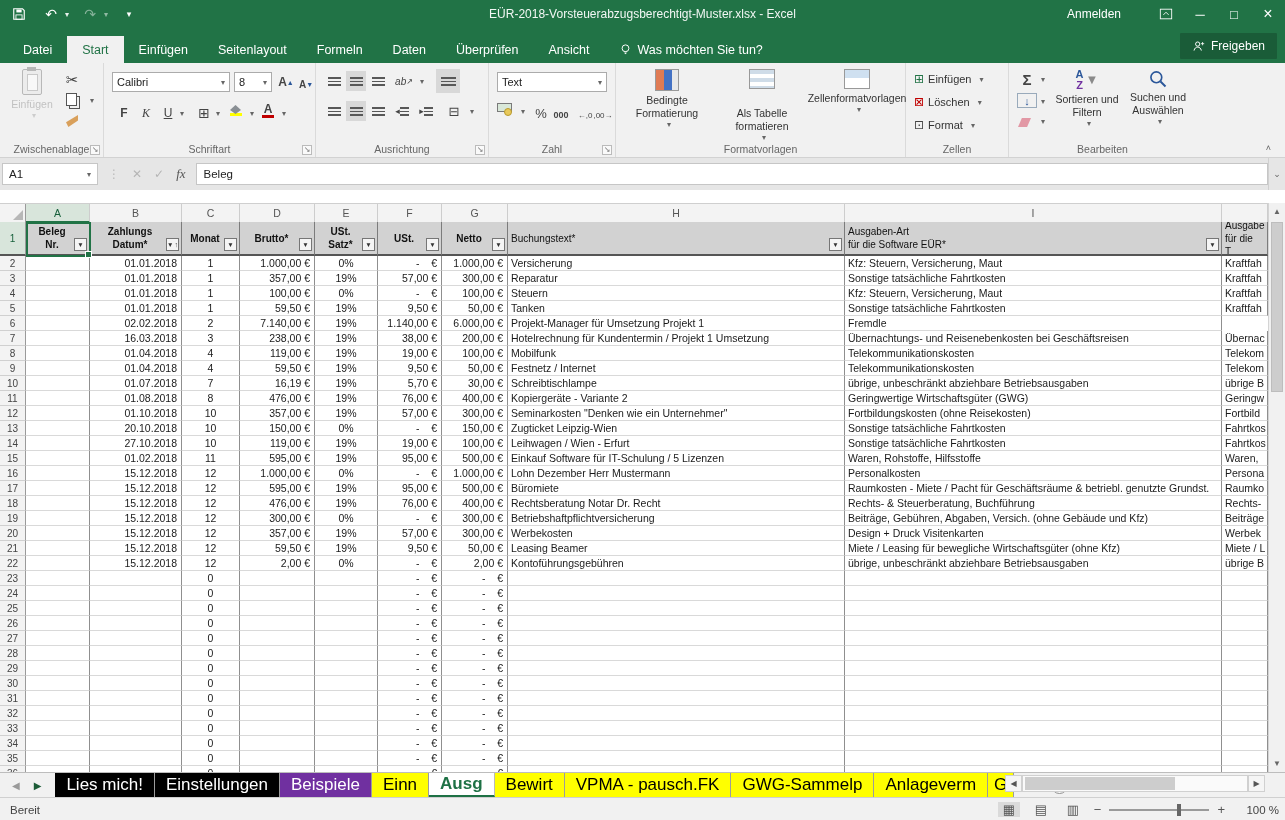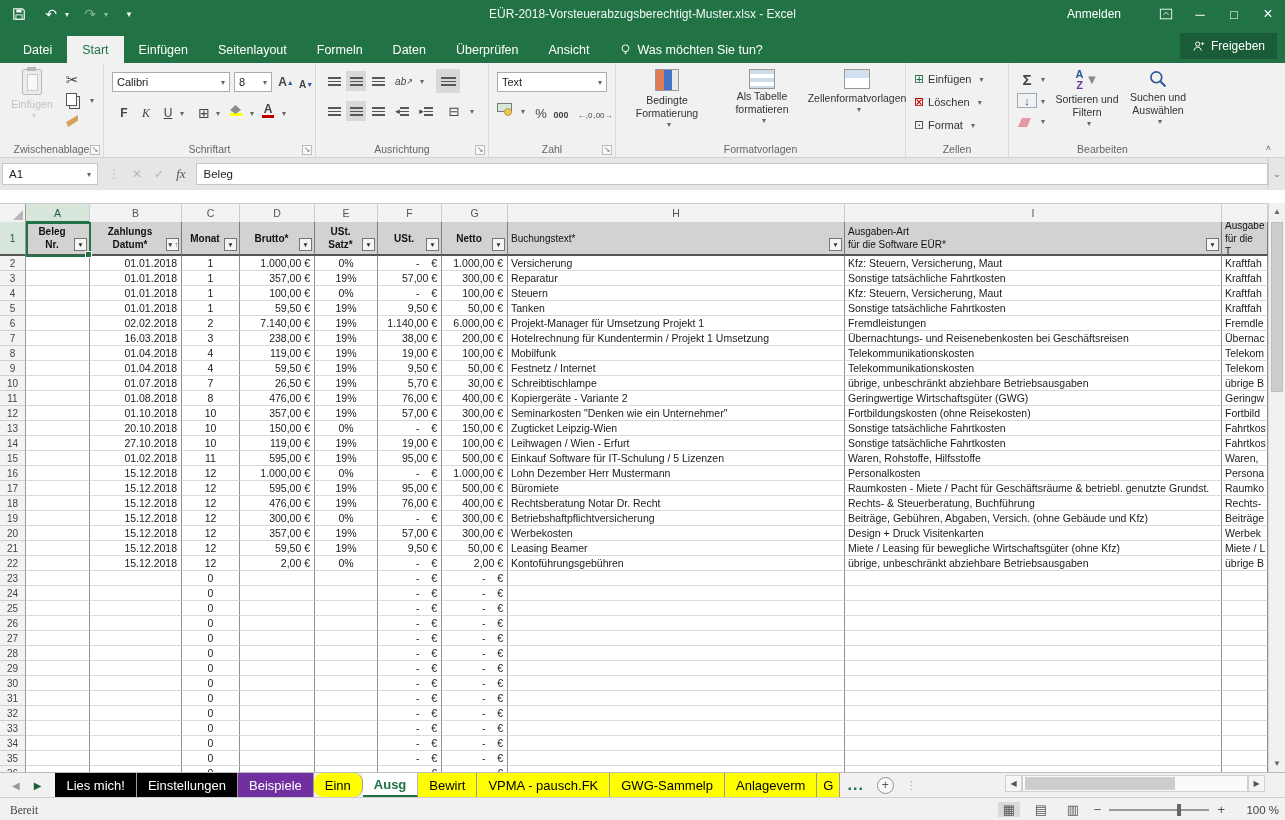--- a/index.html
+++ b/index.html
@@ -71,33 +71,33 @@
   #vscroll { position:absolute; right:0; top:203px; width:17px; height:569px; background:#f1f1f1; border-left:1px solid #d4d4d4; }
   #vscroll .arr { height:17px; display:flex; align-items:center; justify-content:center; font-size:8px; color:#666; }
   #vthumb { position:absolute; left:2px; right:2px; top:19px; height:170px; background:#cdcdcd; border:1px solid #bdbdbd; }
   #vscroll .arr.dn { position:absolute; bottom:0; left:0; right:0; }
   #fchev-box { position:absolute; right:0; top:158px; width:17px; height:32px; border-left:1px solid #d0d0d0; display:flex; align-items:center; justify-content:center; color:#666; font-size:9px; background:#e6e6e6; }
   
   #tabbar { position:absolute; left:0; top:772px; width:1285px; height:25px; background:#f1f1f1; border-top:1px solid #bdbdbd; display:flex; align-items:stretch; }
   #tabnav { display:flex; align-items:center; gap:14px; padding:0 14px 0 12px; color:#444; }
   #tabnav .na { font-size:10px; color:#9a9a9a; }
   #tabnav .na.on { color:#1c5c38; }
-  .stab { display:flex; align-items:center; padding:0 11px; font-size:13px; border-right:1px solid #9c9c9c; white-space:nowrap; }
+  .stab { display:flex; align-items:center; padding:0 11px; font-size:17px; border-right:1px solid #9c9c9c; white-space:nowrap; }
   .stab.active { font-weight:bold; border-bottom:2px solid #1e7145; border-right:1px solid #b9b9b9; }
   .stab.partial { max-width:30px; overflow:hidden; padding:0 6px; }
   #moretabs { display:flex; align-items:center; color:#1e7145; font-weight:bold; padding:0 7px; letter-spacing:1px; }
   #addsheet { width:17px; height:17px; border:1px solid #8f8f8f; border-radius:50%; align-self:center; display:flex; align-items:center; justify-content:center; font-size:12px; color:#555; margin:0 6px; background:#fafafa; }
   #tdots { align-self:center; color:#b0b0b0; margin:0 6px; font-size:11px; }
   #hscroll { position:absolute; right:20px; top:775px; width:260px; height:17px; display:flex; align-items:center; }
   #hscroll .harr { width:17px; height:17px; background:#f5f5f5; border:1px solid #d0d0d0; font-size:8px; color:#555; display:flex; align-items:center; justify-content:center; }
   #htrack { flex:1; height:17px; background:#fafafa; border:1px solid #d0d0d0; position:relative; }
   #hthumb { position:absolute; left:2px; top:1px; bottom:1px; width:150px; background:#cdcdcd; }
   
   #statusbar { position:absolute; left:0; top:797px; width:1285px; height:23px; background:#f1f1f1; border-top:1px solid #d0d0d0; font-size:11.5px; color:#444; }
-  #ready { position:absolute; left:10px; top:0; height:23px; display:flex; align-items:center;font-family:Liberation Serif, serif; }
+  #ready { position:absolute; left:10px; top:0; height:23px; display:flex; align-items:center; }
   #sb-right { position:absolute; right:6px; top:0; height:23px; display:flex; align-items:center; gap:10px; }
   .vicon { font-size:13px; color:#555; width:22px; text-align:center; }
   .vicon.on { background:#dadada; }
   #zoomctl { display:flex; align-items:center; gap:8px; }
   #ztrack { width:100px; height:2px; background:#9a9a9a; position:relative; }
   #zthumb { position:absolute; left:68px; top:-5px; width:4px; height:12px; background:#666; }
   .zpm { font-size:13px; color:#555; }
   #zoomval { width:44px; text-align:right; }
   
   svg { display:block; }
@@ -266,21 +266,21 @@
   </div>
 
   <div class="rgroup" style="left:616px;width:290px">
     <div class="bigbtn" style="position:absolute;left:4px;top:6px;width:94px">
       <span style="display:block;width:24px;height:22px;background:linear-gradient(90deg,#e07b54 0 8px,#4472c4 8px 16px,#e8e8e8 16px);border:1px solid #999"></span>
       <span style="margin-top:3px;width:94px">Bedingte Formatierung</span>
         <span class="car">▾</span>
     </div>
     <div class="bigbtn" style="position:absolute;left:100px;top:6px;width:92px">
       <span style="display:block;width:26px;height:20px;border:1px solid #999;background:repeating-linear-gradient(to bottom,#cfdce8 0 4px,#fff 4px 8px)"></span>
-      <span style="margin-top:1px;width:92px">Als Tabelle formatieren</span>
+      <span style="margin-top:18px;width:92px">Als Tabelle formatieren</span>
         <span class="car">▾</span>
     </div>
     <div class="bigbtn" style="position:absolute;left:194px;top:6px;width:94px">
       <span style="display:block;width:26px;height:20px;border:1px solid #999;background:linear-gradient(180deg,#cfe0f0 0 8px,#fff 8px)"></span>
       <span style="margin-top:3px">Zellenformatvorlagen</span>
         <span class="car">▾</span>
     </div>
     <div class="glabel">Formatvorlagen</div>
   </div>
 
@@ -486,21 +486,20 @@
       <div class="grow drow">
         <div class="gnum">6</div>
         <div class="dc"></div>
         <div class="dc rt">02.02.2018</div>
         <div class="dc ctr">2</div>
         <div class="dc rt">7.140,00 €</div>
         <div class="dc ctr">19%</div>
         <div class="dc rt">1.140,00 €</div>
         <div class="dc rt">6.000,00 €</div>
         <div class="dc lf">Projekt-Manager für Umsetzung Projekt 1</div>
-        <div class="dc lf">Fremdleistungen</div>
         <div class="dc lf">Fremdle</div>
       </div>
       <div class="grow drow">
         <div class="gnum">7</div>
         <div class="dc"></div>
         <div class="dc rt">16.03.2018</div>
         <div class="dc ctr">3</div>
         <div class="dc rt">238,00 €</div>
         <div class="dc ctr">19%</div>
         <div class="dc rt">38,00 €</div>
@@ -533,21 +532,21 @@
         <div class="dc rt">50,00 €</div>
         <div class="dc lf">Festnetz / Internet</div>
         <div class="dc lf">Telekommunikationskosten</div>
         <div class="dc lf">Telekom</div>
       </div>
       <div class="grow drow">
         <div class="gnum">10</div>
         <div class="dc"></div>
         <div class="dc rt">01.07.2018</div>
         <div class="dc ctr">7</div>
-        <div class="dc rt">26,50 €</div>
+        <div class="dc rt">16,19 €</div>
         <div class="dc ctr">19%</div>
         <div class="dc rt">5,70 €</div>
         <div class="dc rt">30,00 €</div>
         <div class="dc lf">Schreibtischlampe</div>
         <div class="dc lf">übrige, unbeschränkt abziehbare Betriebsausgaben</div>
         <div class="dc lf">übrige B</div>
       </div>
       <div class="grow drow">
         <div class="gnum">11</div>
         <div class="dc"></div>
@@ -899,21 +898,21 @@
 <div id="tabbar">
   <div id="tabnav">
     <span class="na">◀</span>
     <span class="na on">▶</span>
   </div>
   <div style="display:flex;align-items:stretch">
 
   <div class="stab" style="background-color: rgb(0, 0, 0); color: rgb(255, 255, 255);">Lies mich!</div>
       <div class="stab" style="background-color: rgb(0, 0, 0); color: rgb(255, 255, 255);">Einstellungen</div>
       <div class="stab" style="background-color: rgb(112, 48, 160); color: rgb(255, 255, 255);">Beispiele</div>
-      <div class="stab" style="background-color: rgb(255, 255, 0); color: rgb(0, 0, 0); border-radius: 9px;">Einn</div>
+      <div class="stab" style="background-color: rgb(255, 255, 0); color: rgb(0, 0, 0);">Einn</div>
       <div class="stab active" style="background-color: rgb(255, 255, 255); color: rgb(30, 113, 69);">Ausg</div>
       <div class="stab" style="background-color: rgb(255, 255, 0); color: rgb(0, 0, 0);">Bewirt</div>
       <div class="stab" style="background-color: rgb(255, 255, 0); color: rgb(0, 0, 0);">VPMA - pausch.FK</div>
       <div class="stab" style="background-color: rgb(255, 255, 0); color: rgb(0, 0, 0);">GWG-Sammelp</div>
       <div class="stab" style="background-color: rgb(255, 255, 0); color: rgb(0, 0, 0);">Anlageverm</div>
       <div class="stab partial" style="background-color: rgb(255, 255, 0); color: rgb(0, 0, 0);">G</div>
     </div>
   <div id="moretabs">...</div>
   <div id="addsheet">+</div>
   <div id="tdots">⋮</div>

